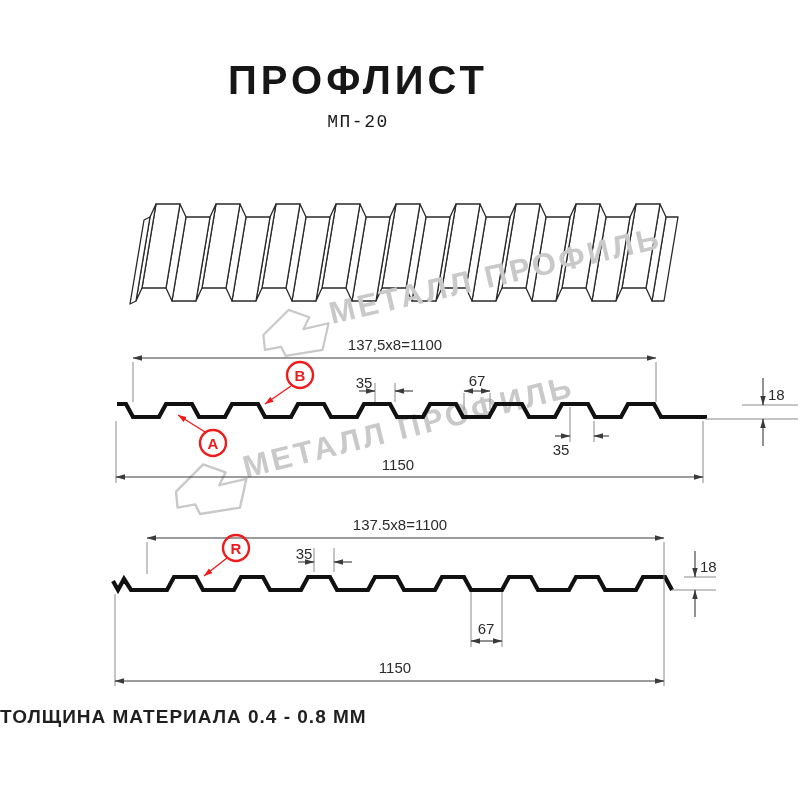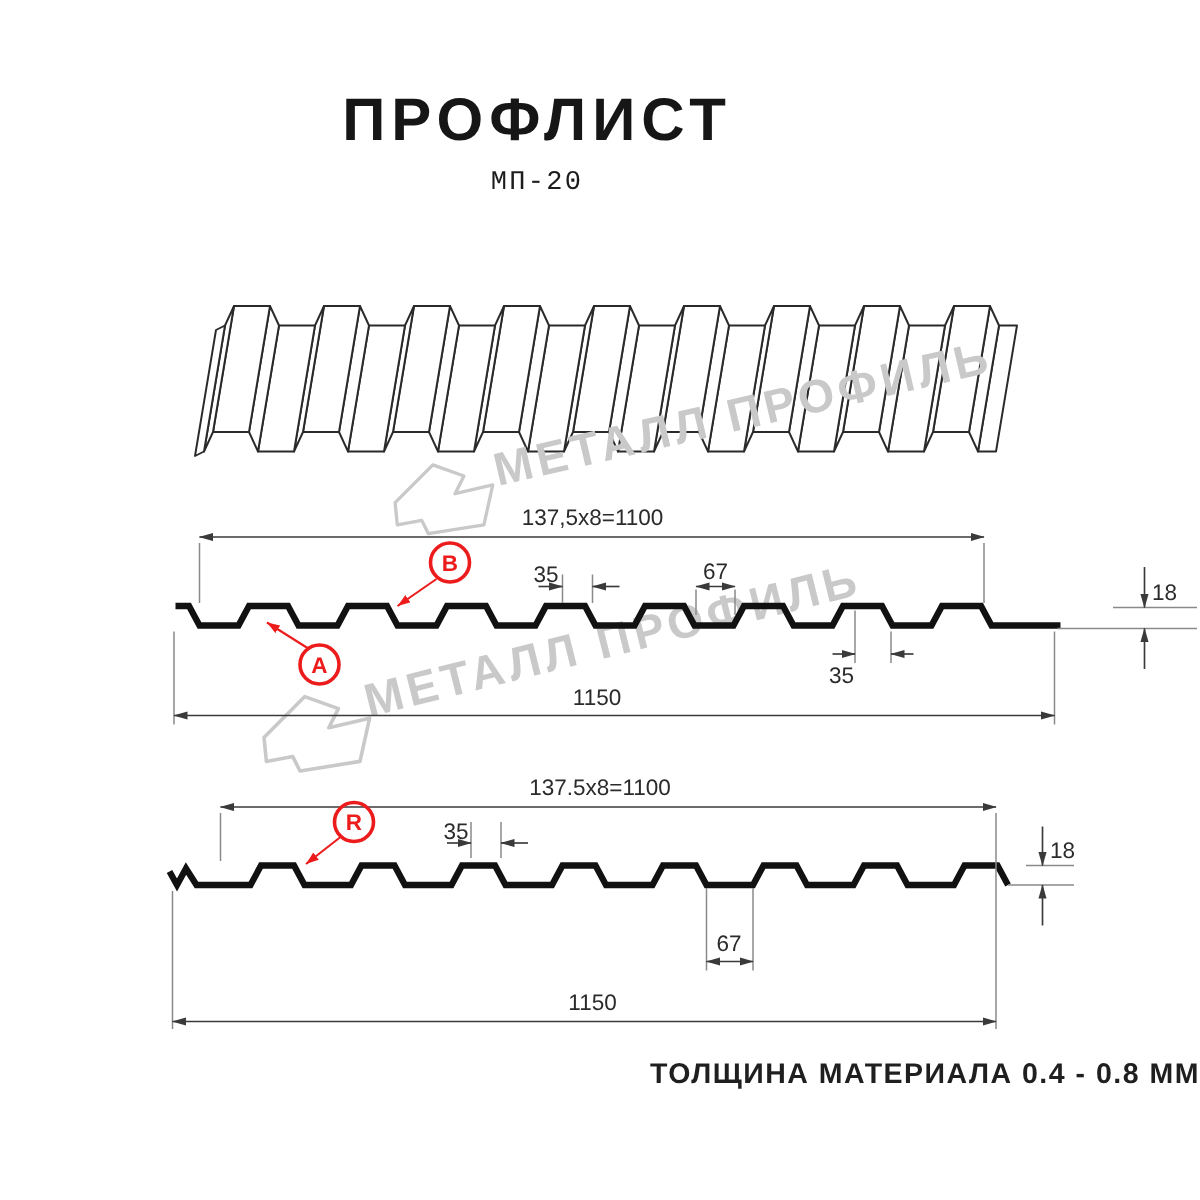--- a/index.html
+++ b/index.html
@@ -1,21 +1,21 @@
 <!DOCTYPE html>
 <html><head>
 <meta charset="utf-8">
 <style>
   html,body{margin:0;padding:0;background:#ffffff;}
   .page{position:relative;width:800px;height:800px;background:#fff;overflow:hidden;
         font-family:"Liberation Sans", sans-serif;}
   .header{position:absolute;top:58px;left:0;width:716px;text-align:center;}
   .title{margin:0;font-size:40px;font-weight:700;letter-spacing:4px;color:#161616;}
   .subtitle{margin-top:9px;font-size:18px;font-weight:500;letter-spacing:1.5px;color:#1c1c1c;font-family:Liberation Mono, monospace;}
-  .footer{position:absolute;top:706px;left:0;width:800px;text-align:right;
+  .footer{position:absolute;top:706px;left:0;width:800px;text-align:left;
           font-size:19px;font-weight:700;letter-spacing:1px;color:#1f1f1f;}
   svg{position:absolute;top:0;left:0;}
   .dim-line{stroke:#3a3a3a;stroke-width:1.1;fill:none;}
   .ext-line{stroke:#8a8a8a;stroke-width:1;fill:none;}
   .dim-text{font-size:15px;fill:#2b2b2b;font-family:"Liberation Sans",sans-serif;}
   .profile{fill:none;stroke:#111;stroke-width:4.2;stroke-linejoin:miter;}
   .face{fill:#ffffff;stroke:#2a2a2a;stroke-width:1.3;stroke-linejoin:round;}
   .wm-text{font-size:31px;font-weight:700;letter-spacing:3px;fill:#c9c9c9;
            font-family:"Liberation Sans",sans-serif;}
   .wm-logo{fill:none;stroke:#c9c9c9;stroke-width:3;stroke-linejoin:round;}

